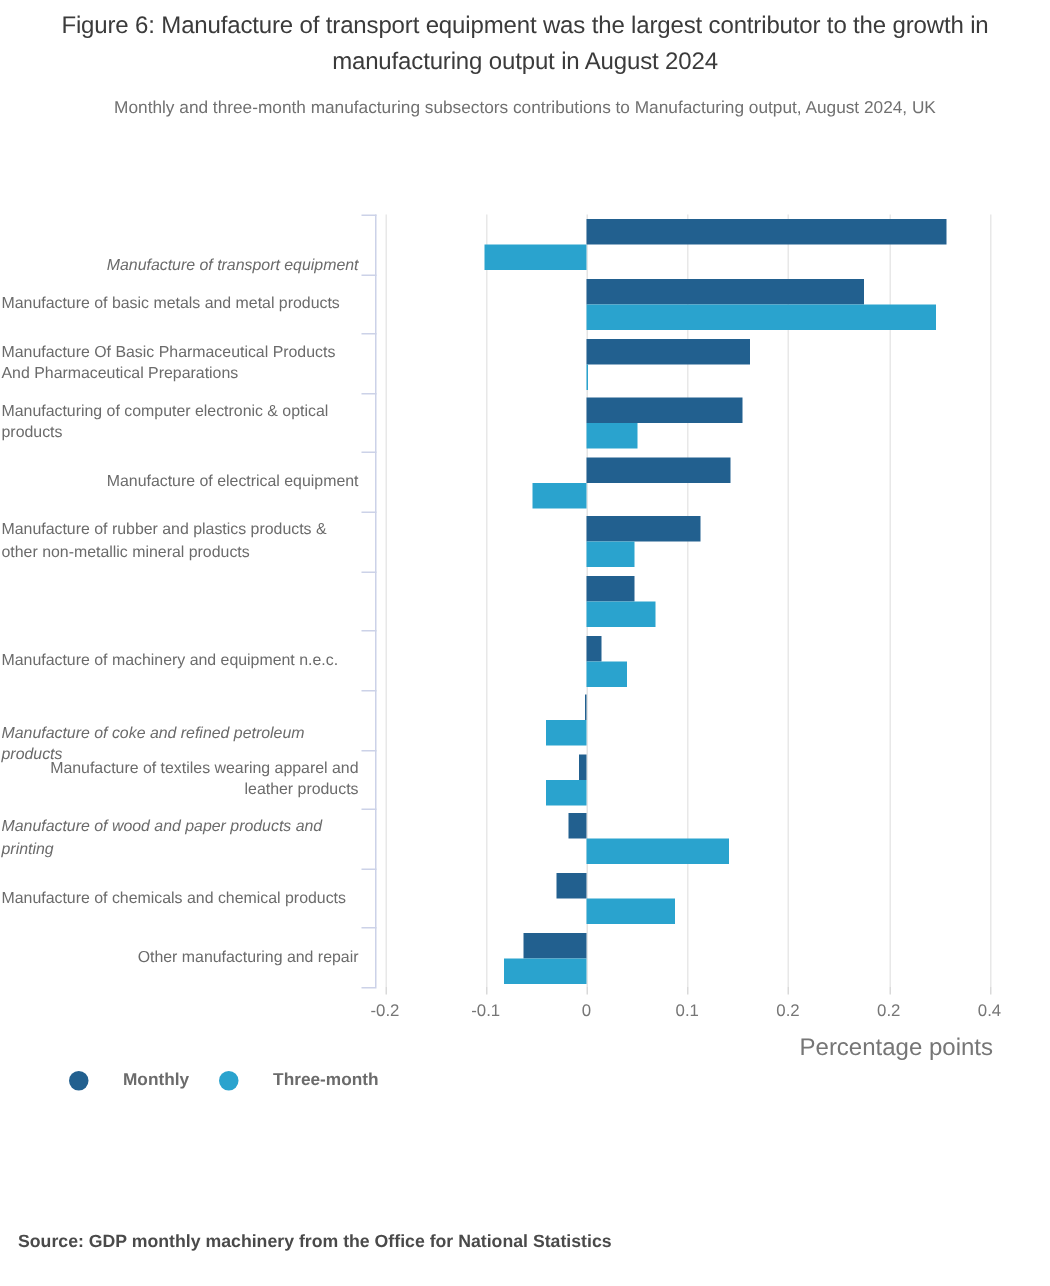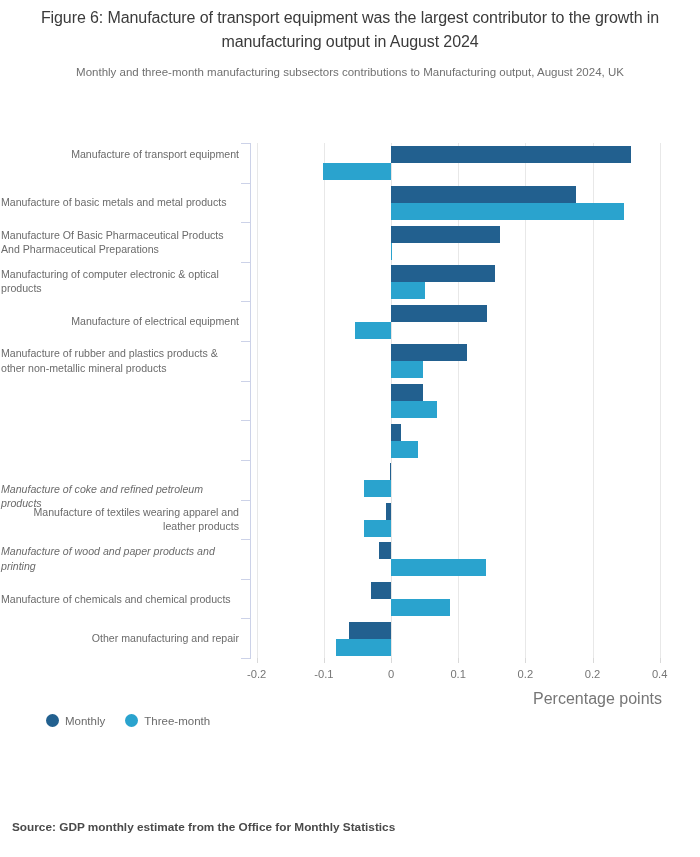--- a/index.html
+++ b/index.html
@@ -142,22 +142,22 @@
   .legend {
     position: absolute;
     left: 46px;
     top: 714px;
     display: flex;
     align-items: center;
     gap: 20px;
   }
   .legend-item {
     display: flex;
-    align-items: center;
-    gap: 6px;
+    gap: 23px;
+    font-weight: bold;
   }
   .legend-swatch {
     width: 13px;
     height: 13px;
     border-radius: 50%;
     display: inline-block;
   }
   .legend-label {
     font-size: 11.5px;
     color: #6b6b6b;
@@ -177,26 +177,27 @@
 
 <div class="figure">
 
   <div class="header">
     <div class="chart-title">Figure 6: Manufacture of transport equipment was the largest contributor to the growth in manufacturing output in August 2024</div>
     <div class="chart-subtitle">Monthly and three-month manufacturing subsectors contributions to Manufacturing output, August 2024, UK</div>
   </div>
 
   <div class="plot-area">
     <div class="cat-labels" id="cat-labels">
-        <div class="cat-label centered" style="top: 7px;">Manufacture of transport equipment</div>
+        <div class="cat-label centered" style="top: 30px; font-style: italic;">Manufacture of transport equipment</div>
         <div class="cat-label" style="top: 55.4231px;">Manufacture of basic metals and metal products</div>
         <div class="cat-label" style="top: 87.5385px;">Manufacture Of Basic Pharmaceutical Products And Pharmaceutical Preparations</div>
         <div class="cat-label" style="top: 127.154px;">Manufacturing of computer electronic &amp; optical products</div>
         <div class="cat-label centered" style="top: 174.269px;">Manufacture of electrical equipment</div>
         <div class="cat-label" style="top: 206.385px;">Manufacture of rubber and plastics products &amp; other non-metallic mineral products</div>
+        <div class="cat-label" style="top: 293.115px;">Manufacture of machinery and equipment n.e.c.</div>
         <div class="cat-label" style="top: 342px; font-style: italic;">Manufacture of coke and refined petroleum products</div>
         <div class="cat-label" style="top: 364.846px; text-align: right;">Manufacture of textiles wearing apparel and leather products</div>
         <div class="cat-label" style="top: 404.462px; font-style: italic;">Manufacture of wood and paper products and printing</div>
         <div class="cat-label" style="top: 451.577px; margin-left: 12px;">Manufacture of chemicals and chemical products</div>
         <div class="cat-label centered" style="top: 491.192px;">Other manufacturing and repair</div>
       </div>
     <div class="axis-line"></div>
     <div id="ticks-layer">
         <div class="tick" style="top: 3px;"></div>
         <div class="tick" style="top: 42.6154px;"></div>
@@ -276,15 +277,15 @@
       <div class="legend-item">
         <span class="legend-swatch" style="background: rgb(34, 96, 143);"></span>
         <span class="legend-label">Monthly</span>
       </div>
       <div class="legend-item">
         <span class="legend-swatch" style="background: rgb(42, 163, 206);"></span>
         <span class="legend-label">Three-month</span>
       </div>
     </div>
 
-  <div class="source">Source: GDP monthly estimate from the Office for Monthly Statistics</div>
+  <div class="source">Source: GDP monthly machinery from the Office for National Statistics</div>
 
 </div>
 
 </body></html>

